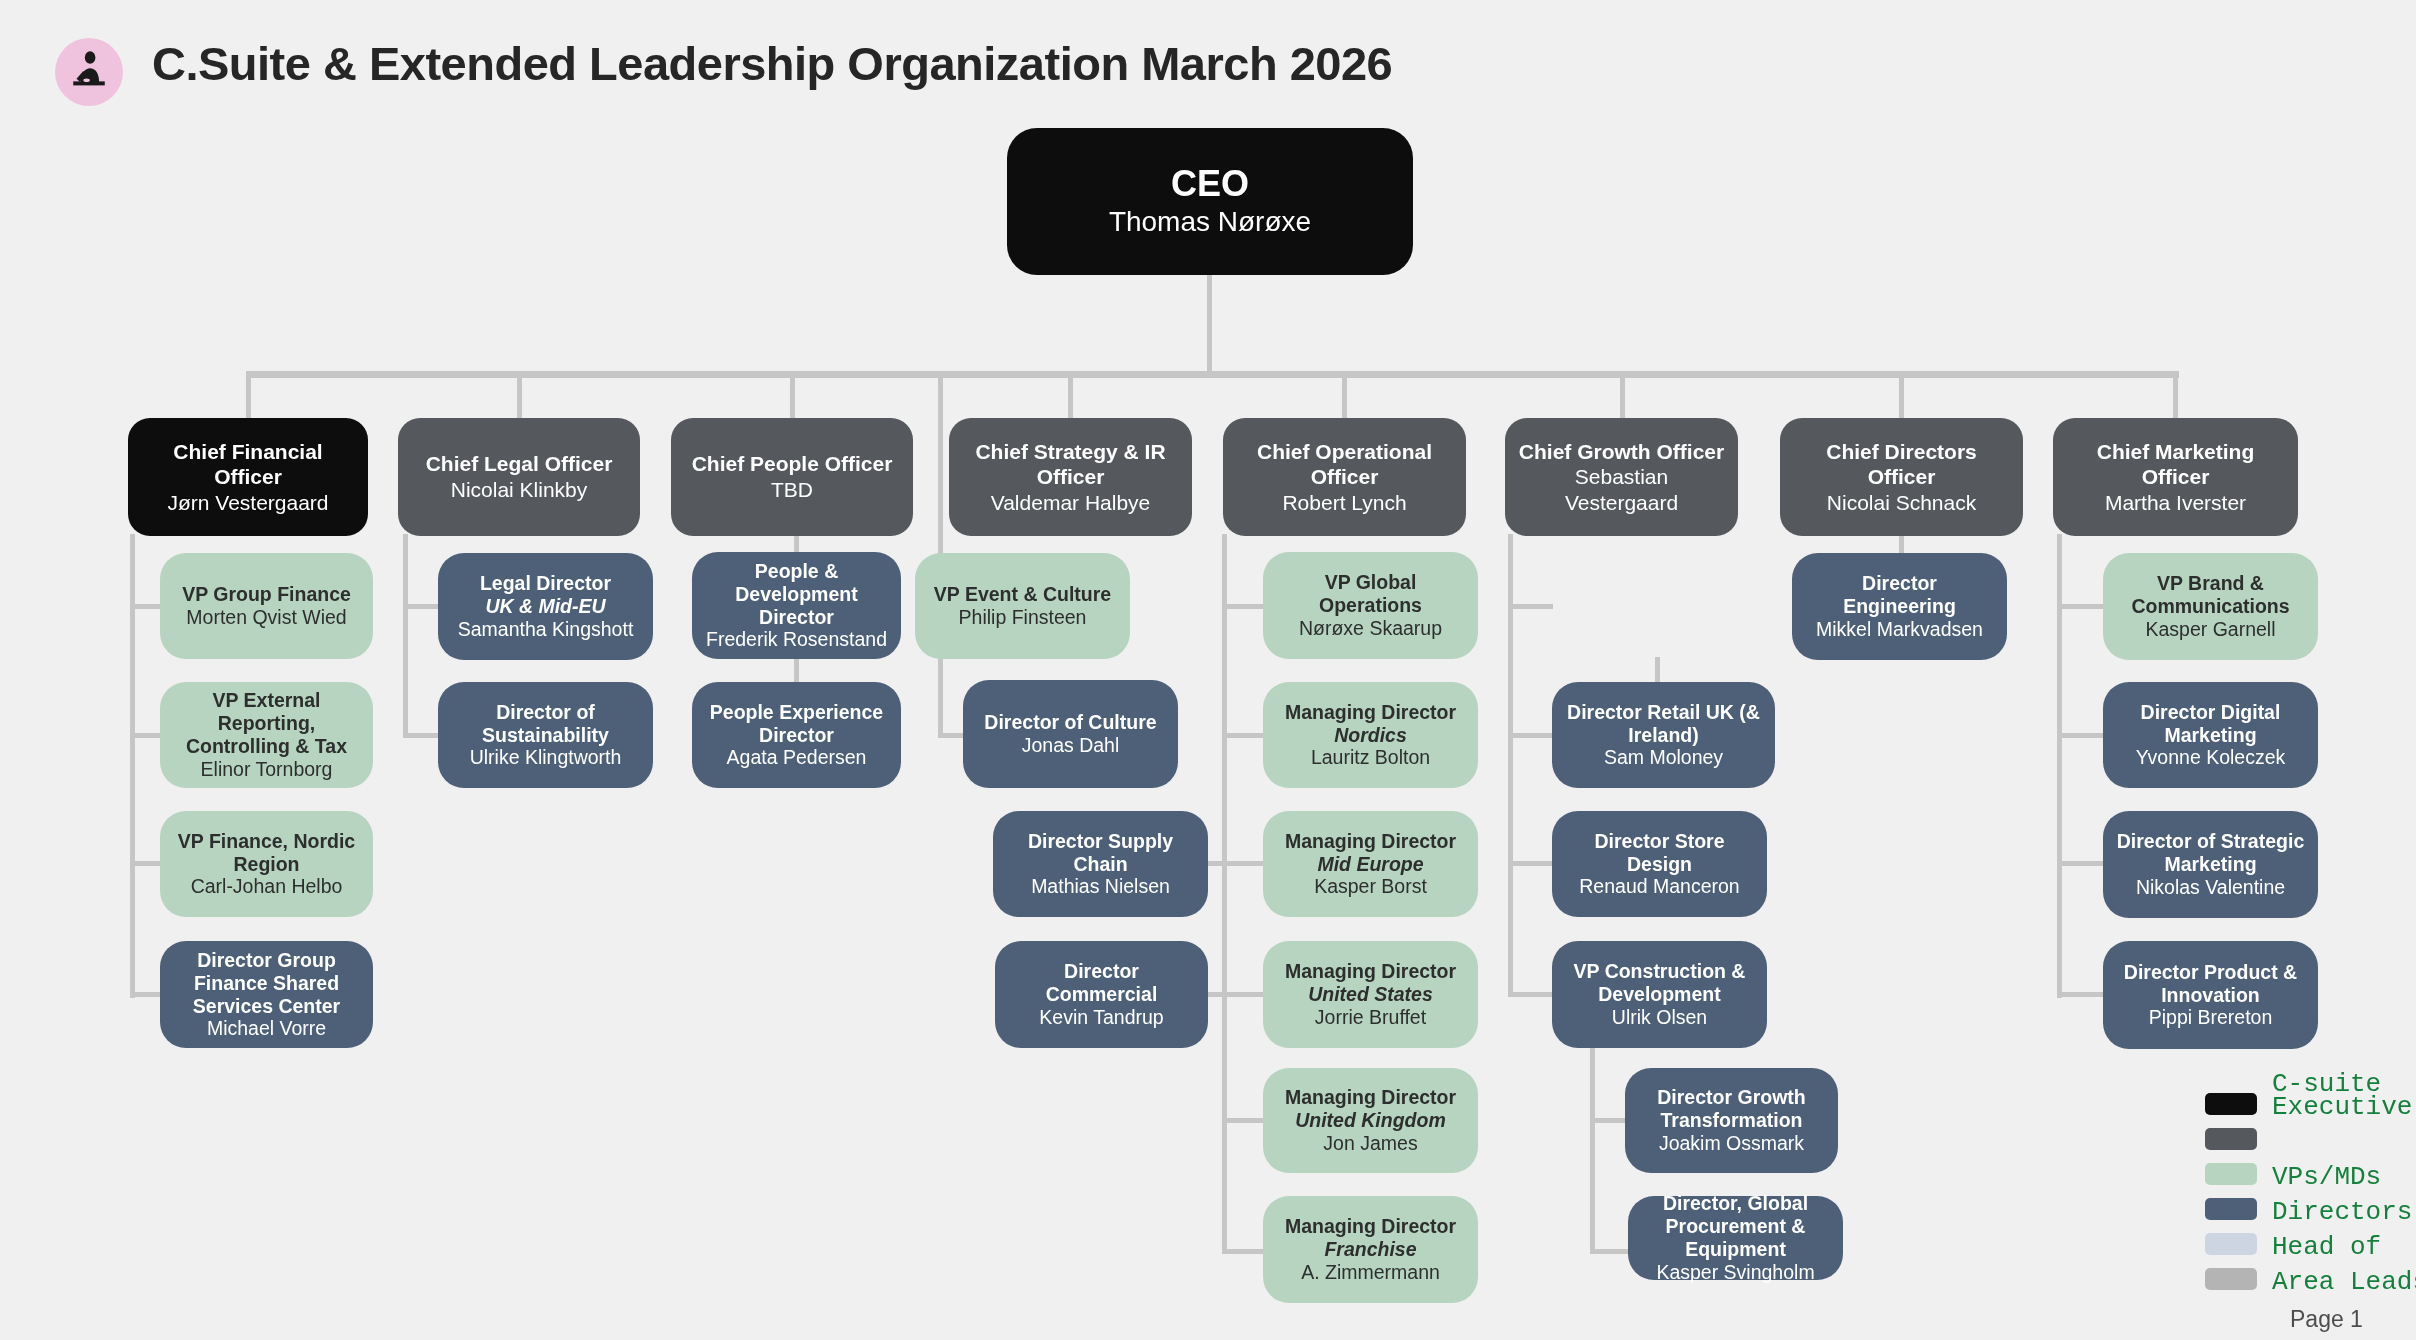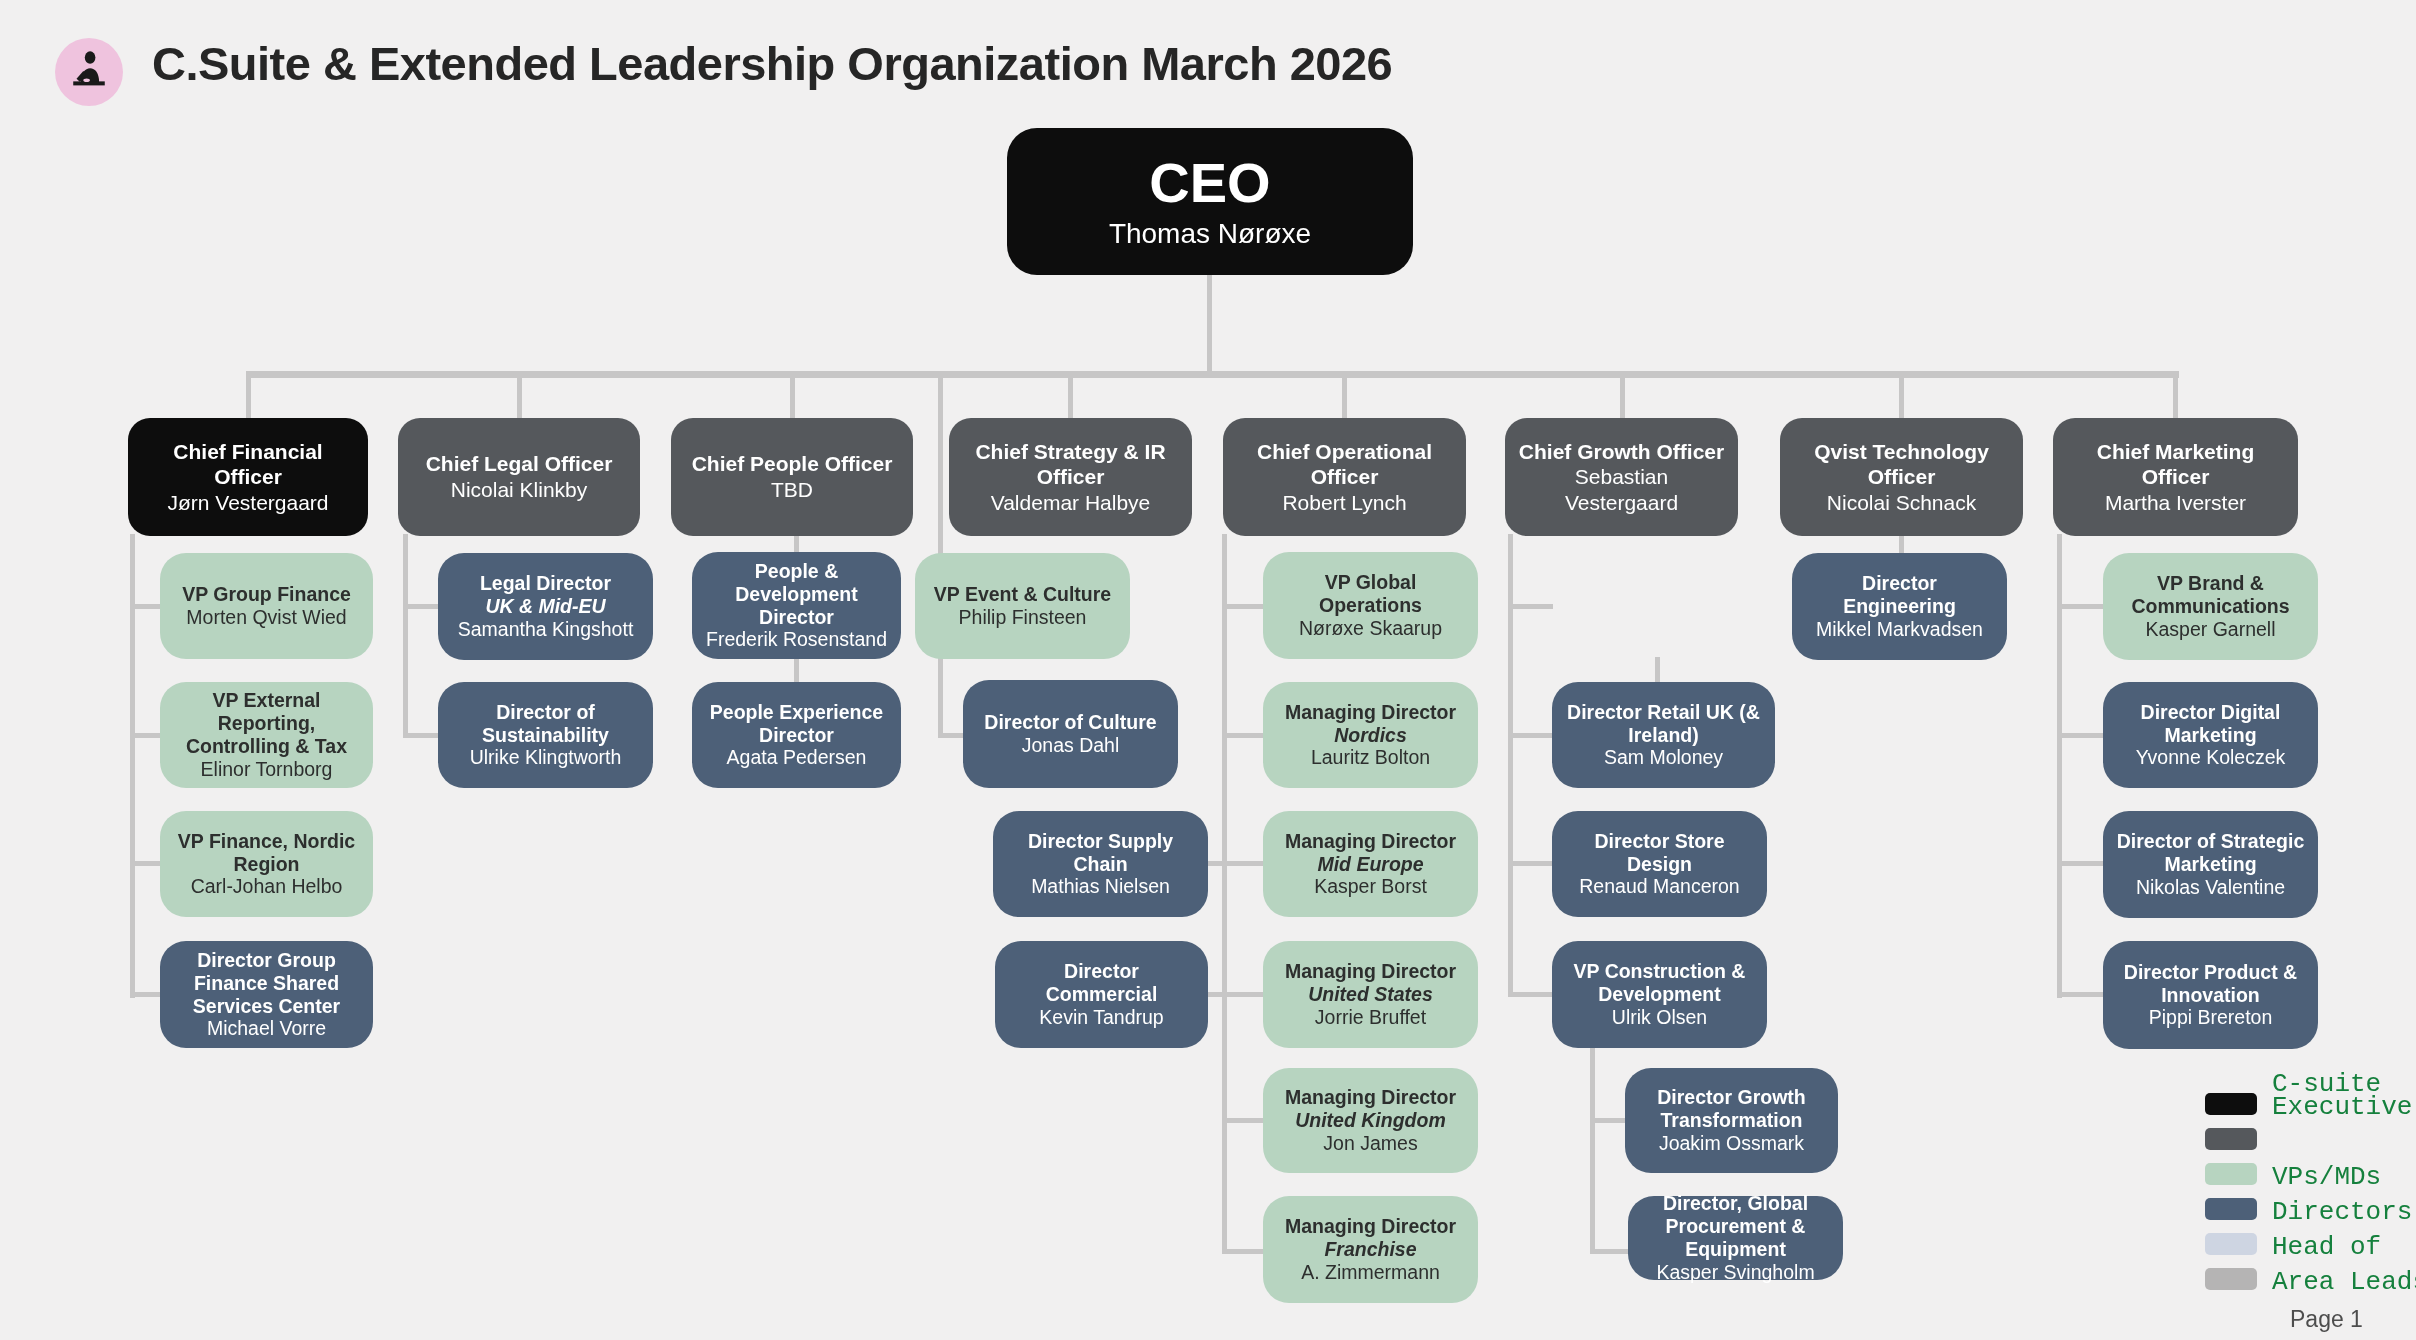--- a/index.html
+++ b/index.html
@@ -22,21 +22,21 @@
         text-align:center;padding:3px 12px;font-size:19.5px;line-height:1.17;}
   .node .nt{font-weight:700;}
   .node .nr{font-weight:700;font-style:italic;}
   .node .nn{font-weight:400;}
   .t-exec{background:#0d0d0d;color:#ffffff;}
   .t-csuite{background:#55585c;color:#ffffff;}
   .t-vp{background:#b7d4c0;color:#2d2f2e;}
   .t-dir{background:#4d6078;color:#ffffff;}
   .row1{border-radius:22px;font-size:21px;line-height:1.22;}
   .ceo{border-radius:30px;}
-  .ceo .nt{font-size:56px;font-weight:700;line-height:1.15;}
+  .ceo .nt{font-size:36px;font-weight:700;line-height:1.15;}
   .ceo .nn{font-size:28px;line-height:1.3;}
   
   .legend-swatch{position:absolute;width:52px;height:22px;border-radius:5px;}
   .legend-label{position:absolute;font-size:26px;color:#15803d;white-space:nowrap;font-family:Liberation Mono, monospace;}
   .page-label{position:absolute;left:2290px;top:1306px;font-size:23px;color:#4d4d4d;}
 </style>
 </head>
 <body>
 
 <div class="canvas">
@@ -132,21 +132,21 @@
   </div>
   <div class="node row1 t-csuite" style="left:1223px;top:418px;width:243px;height:118px">
     <div class="nt">Chief Operational Officer</div>
     <div class="nn">Robert Lynch</div>
   </div>
   <div class="node row1 t-csuite" style="left:1505px;top:418px;width:233px;height:118px">
     <div class="nt">Chief Growth Officer</div>
     <div class="nn">Sebastian Vestergaard</div>
   </div>
   <div class="node row1 t-csuite" style="left:1780px;top:418px;width:243px;height:118px">
-    <div class="nt">Qvist Technology Officer</div>
+    <div class="nt">Chief Directors Officer</div>
     <div class="nn">Nicolai Schnack</div>
   </div>
   <div class="node row1 t-csuite" style="left:2053px;top:418px;width:245px;height:118px">
     <div class="nt">Chief Marketing Officer</div>
     <div class="nn">Martha Iverster</div>
   </div>
 
   <div class="node t-vp" style="left:160px;top:553px;width:213px;height:106px">
     <div class="nt">VP Group Finance</div>
     <div class="nn">Morten Qvist Wied</div>

